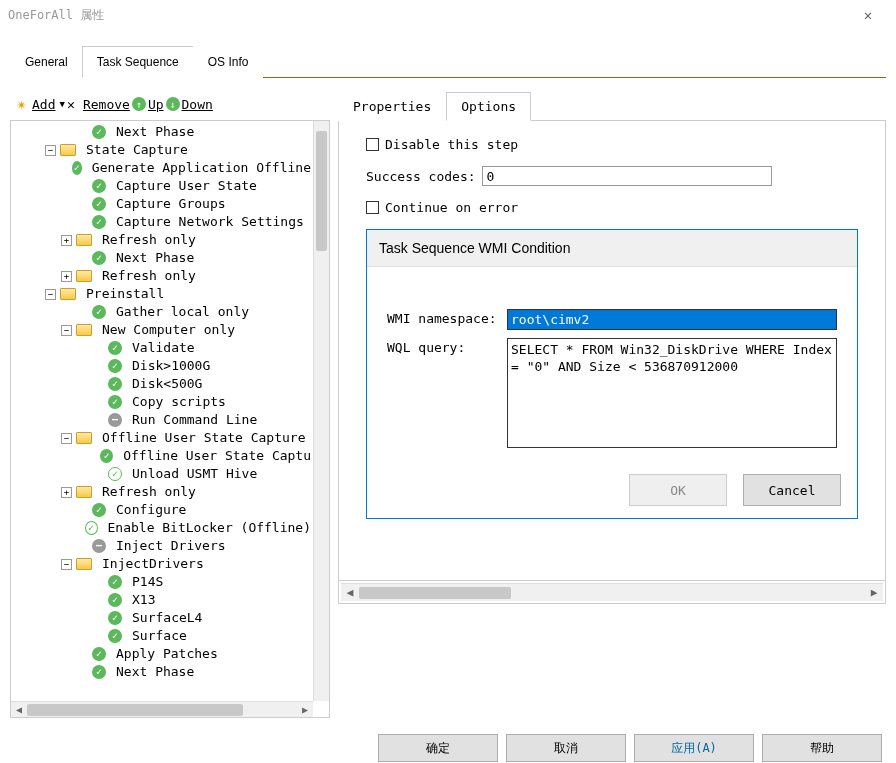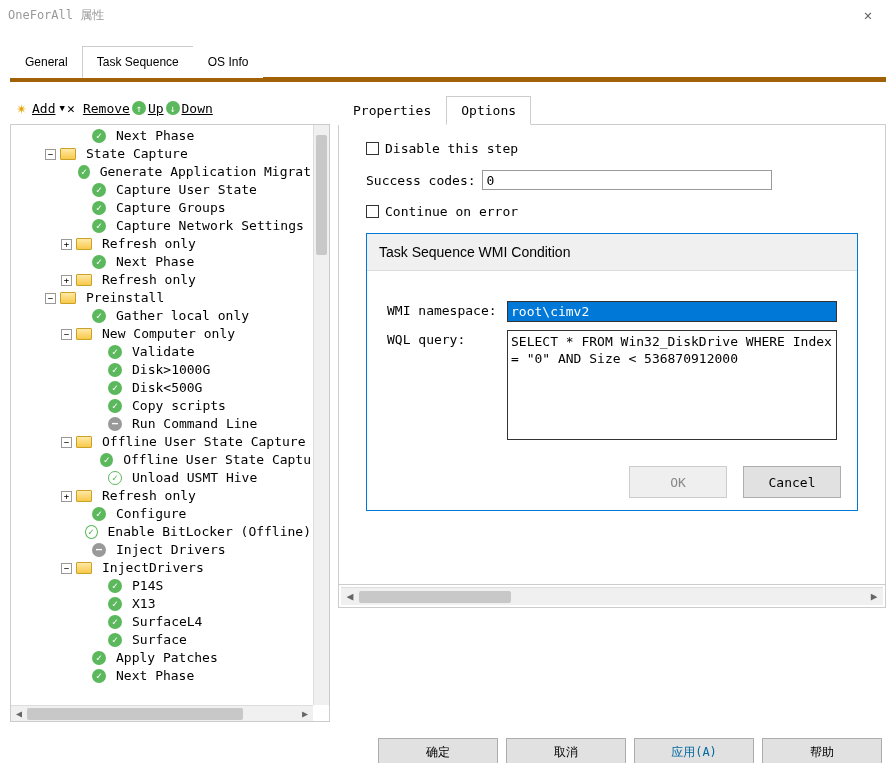--- a/index.html
+++ b/index.html
@@ -2,21 +2,21 @@
 <html><head>
 <meta charset="utf-8">
 <style>
 * { box-sizing: border-box; margin: 0; padding: 0; font-family: "SimSun", "宋体", monospace; }
 body { background: #fff; width: 896px; height: 763px; overflow: hidden; font-size: 12px; }
 
 .titlebar { height: 30px; display: flex; align-items: center; padding: 0 8px; color: #999; font-family: "Microsoft YaHei", sans-serif; font-size: 12px; }
 .titlebar-text { flex: 1; }
 .close-btn { width: 40px; text-align: center; font-size: 14px; color: #666; cursor: pointer; }
 
-.tabbar { display: flex; border-bottom: 5px solid #a16207; margin: 16px 10px 0 10px; }
+.tabbar { display: flex; border-bottom: 1px solid #a16207; margin: 16px 10px 0 10px; }
 .tab { padding: 8px 14px; border: 1px solid #ccc; border-bottom: none; margin-right: -1px; margin-bottom: -1px; background: #fff; cursor: pointer; font-family: "Microsoft YaHei", sans-serif; position: relative; }
 .tab.active { border-bottom: 1px solid #fff; }
 .tab:not(.active) { background: #fff; border-top-color: transparent; border-left-color: transparent; border-right-color: transparent; }
 .tab:not(.active):first-child { border-left: 1px solid transparent; }
 
 .content { display: flex; padding: 14px 10px 0 10px; gap: 8px; height: 640px;}
 
 .left-panel { width: 338px; display: flex; flex-direction: column; }
 .toolbar { height: 24px; display: flex; align-items: center; gap: 2px; padding: 0 6px; margin-bottom: 4px; }
 .tb-btn { display: inline-flex; align-items: center; gap: 2px; cursor: pointer; font-size: 13px; }
@@ -57,21 +57,21 @@
 .rtab:not(.active){ border-color: transparent transparent #ccc transparent;}
 .rtab.active { border-bottom:1px solid #fff;}
 
 .opt-panel { border-left:1px solid #ccc; border-right:1px solid #ccc; border-bottom:1px solid #ccc; padding:16px 27px; position:relative; height:460px;}
 .field-row { display:flex; align-items:center; margin-bottom:14px; font-size:13px; gap:6px;}
 .chk { width:13px; height:13px; border:1px solid #333; display:inline-block; cursor:pointer;}
 .txt-input { border:1px solid #999; padding:2px 4px; font-size:13px; width:290px; height:20px;}
 
 .dialog { border:1px solid #0078d7; background:#fff; position:relative; margin-top:10px;}
 .dialog-title { background:#f0f0f0; padding:10px 12px; font-family:"Microsoft YaHei",sans-serif; font-size:14px; border-bottom:1px solid #ddd;}
-.dialog-body { padding:30px 20px 14px 20px; }
+.dialog-body { padding:30px 20px 14px 20px;margin-top:12px; }
 .dlg-row { display:flex; align-items:flex-start; margin-bottom:8px; font-size:13px;}
 .dlg-label { width:120px; padding-top:2px;}
 .dlg-input { flex:1; border:1px solid #333; padding:2px 3px; font-size:13px;}
 .dlg-input.sel { background:#0078d7; color:#fff; display:inline-block; }
 .dlg-textarea { flex:1; border:1px solid #333; padding:3px; font-size:13px; height:110px; resize:none; line-height:1.3;}
 .dlg-btns { display:flex; justify-content:flex-end; gap:16px; padding:4px 16px 12px 0;}
 .dlg-btn { width:98px; height:32px; border:1px solid #adadad; background:#e1e1e1; cursor:pointer; font-size:13px;}
 .dlg-btn.disabled { background:#efefef; color:#888; border-color:#ccc; cursor:default;}
 
 .rpanel-hscroll { height:18px; border-top:1px solid #ddd; display:flex; align-items:center; background:#f0f0f0; margin-top:auto;}
@@ -130,21 +130,21 @@
             <div class="tree-row">
               <span class="ind" style="width: 32px;"></span>
               <span class="exp">−</span>
               <span class="nico-folder"></span>
               <span class="nlabel">State Capture</span>
             </div>
             <div class="tree-row">
               <span class="ind" style="width: 64px;"></span>
               <span class="exp-empty"></span>
               <span class="nico nico-check"></span>
-              <span class="nlabel">Generate Application Migrat</span>
+              <span class="nlabel">Generate Application Offline</span>
             </div>
             <div class="tree-row">
               <span class="ind" style="width: 64px;"></span>
               <span class="exp-empty"></span>
               <span class="nico nico-check"></span>
               <span class="nlabel">Capture User State</span>
             </div>
             <div class="tree-row">
               <span class="ind" style="width: 64px;"></span>
               <span class="exp-empty"></span>

